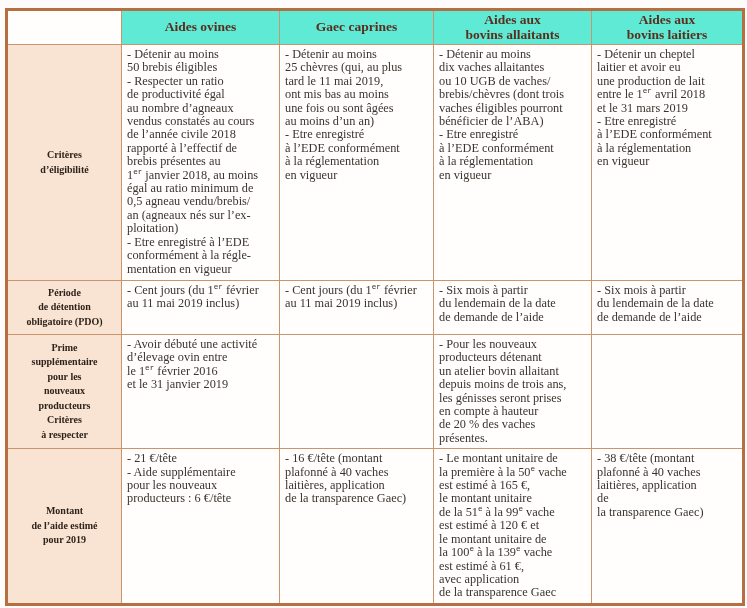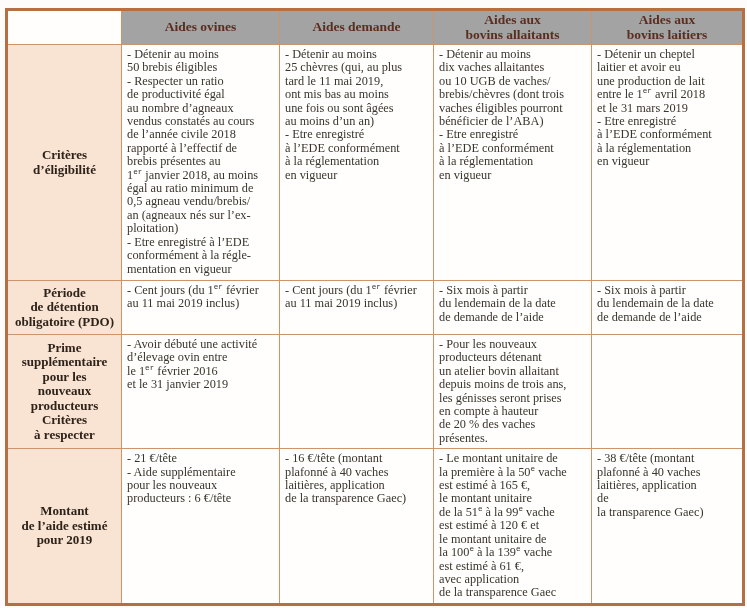--- a/index.html
+++ b/index.html
@@ -31,39 +31,39 @@
   }
   
   col.c-label  { width: 115px; }
   col.c-ovines { width: 158px; }
   col.c-caprines { width: 154px; }
   col.c-allaitants { width: 158px; }
   col.c-laitiers { width: 152px; }
 
   
   thead th {
-    background: #a3a3a3;
+    background: #5eead4;
     color: #5c2d1e;
     font-weight: bold;
     font-size: 13.5px;
     line-height: 14.5px;
     text-align: center;
     vertical-align: middle;
     padding: 2px 3px;
   }
   thead th.corner {
     background: #fffefc;
   }
 
   
   tbody th.rowlabel {
     background: #f9e3d2;
     color: #2e231b;
     font-weight: bold;
-    font-size: 13px;
+    font-size: 10px;
     line-height: 14.5px;
     text-align: center;
     vertical-align: middle;
     padding: 2px 3px;
   }
 
   
   tbody td {
     background: #fffefc;
     color: #3a342e;
@@ -94,21 +94,21 @@
       <col class="c-label">
       <col class="c-ovines">
       <col class="c-caprines">
       <col class="c-allaitants">
       <col class="c-laitiers">
     </colgroup>
     <thead>
       <tr class="r-header">
         <th class="corner"></th>
         <th>Aides ovines</th>
-        <th>Aides demande</th>
+        <th>Gaec caprines</th>
         <th>Aides aux<br>bovins allaitants</th>
         <th>Aides aux<br>bovins laitiers</th>
       </tr>
     </thead>
     <tbody>
       <tr class="r-eligibilite">
         <th class="rowlabel">Critères<br>d’éligibilité</th>
         <td>- Détenir au moins<br>50 brebis éligibles<br>- Respecter un ratio<br>de productivité égal<br>au nombre d’agneaux<br>vendus constatés au cours<br>de l’année civile 2018<br>rapporté à l’effectif de<br>brebis présentes au<br>1<sup>er</sup> janvier 2018, au moins<br>égal au ratio minimum de<br>0,5 agneau vendu/brebis/<br>an (agneaux nés sur l’ex-<br>ploitation)<br>- Etre enregistré à l’EDE<br>conformément à la régle-<br>mentation en vigueur</td>
         <td>- Détenir au moins<br>25 chèvres (qui, au plus<br>tard le 11 mai 2019,<br>ont mis bas au moins<br>une fois ou sont âgées<br>au moins d’un an)<br>- Etre enregistré<br>à l’EDE conformément<br>à la réglementation<br>en vigueur</td>
         <td>- Détenir au moins<br>dix vaches allaitantes<br>ou 10 UGB de vaches/<br>brebis/chèvres (dont trois<br>vaches éligibles pourront<br>bénéficier de l’ABA)<br>- Etre enregistré<br>à l’EDE conformément<br>à la réglementation<br>en vigueur</td>

